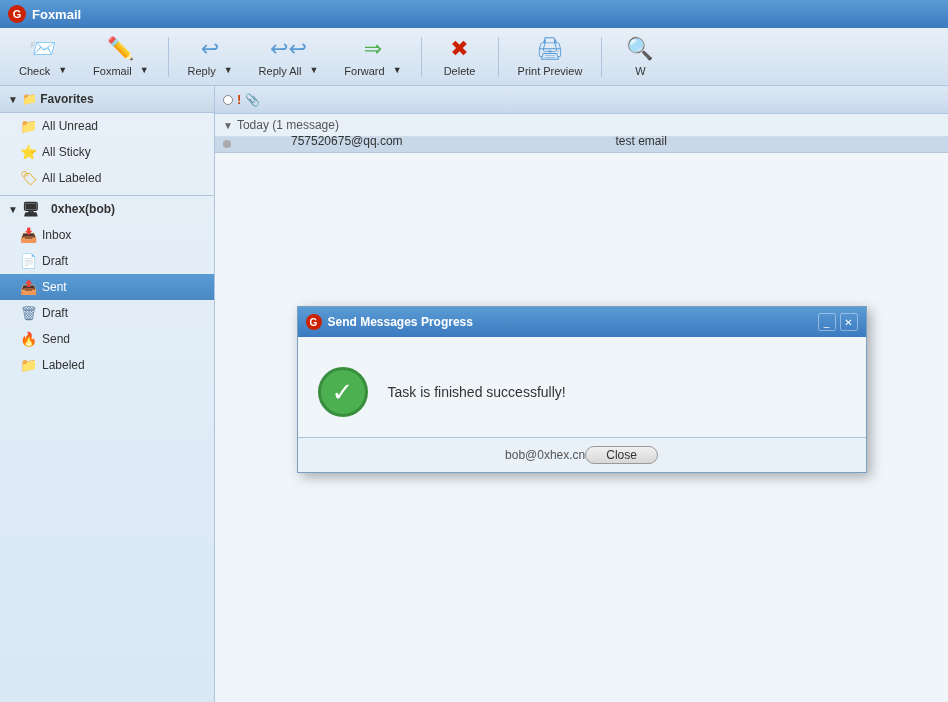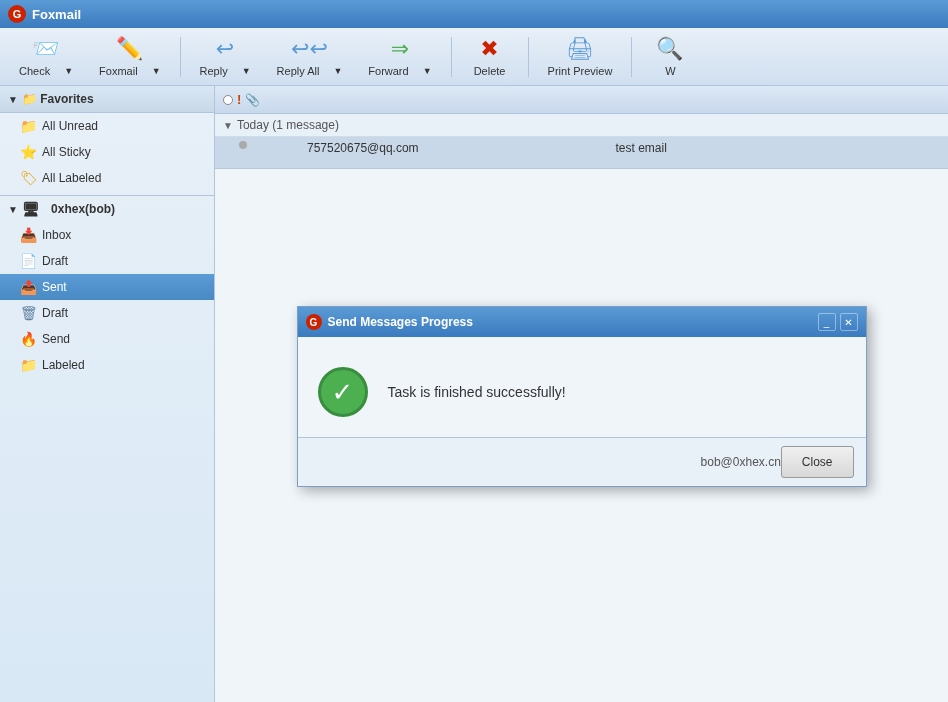--- a/index.html
+++ b/index.html
@@ -42,21 +42,21 @@
       padding: 4px 10px;
       cursor: pointer;
       border: 1px solid transparent;
       border-radius: 3px;
       background: transparent;
       min-width: 60px;
       height: 50px;
       gap: 3px;
     }
     .toolbar-btn .btn-icon { font-size: 22px; }
-    .toolbar-btn .btn-label { font-size: 11px; color: #333; white-space: nowrap; display: flex; align-items: center; gap: 14px; }
+    .toolbar-btn .btn-label { font-size: 11px; color: #333; white-space: nowrap; display: flex; align-items: flex-start; gap: 8px; }
     .toolbar-btn .dropdown-arrow { font-size: 9px; }
     .toolbar-separator { width: 1px; background: #b0c4de; height: 40px; margin: 0 4px; }
 
     
     .main-layout {
       display: flex;
       height: calc(702px - 28px - 58px);
     }
 
     
@@ -136,26 +136,26 @@
       background: #e8f0f8;
       border-bottom: 1px solid #d0dde8;
       font-size: 12px;
       color: #555;
     }
     .date-group-header .arrow { margin-right: 4px; font-size: 10px; color: #666; }
 
     
     .email-row {
       display: flex;
-      align-items: flex-start;
-      padding: 4px 24px;
+      align-items: flex-end;
+      padding: 4px 8px;
       background: #c8d8e8;
       border-bottom: 1px solid #b8c8d8;
       cursor: pointer;
-      height: 32px;
+      height: 16px;
     }
     .email-row .row-indicator { width: 60px; display: flex; align-items: center; gap: 4px; }
     .email-row .row-indicator .dot { width: 8px; height: 8px; border-radius: 50%; background: #aaa; }
     .email-row .row-from { flex: 1; font-size: 12px; color: #333; padding-left: 8px; }
     .email-row .row-subject { flex: 1; font-size: 12px; color: #333; }
 
     
     .dialog-overlay {
       position: absolute;
       top: 0; left: 0; right: 0; bottom: 0;
@@ -226,34 +226,34 @@
       border: 3px solid #388e3c;
     }
     .dialog-message {
       font-size: 14px;
       color: #333;
     }
     .dialog-message strong { font-weight: bold; }
     .dialog-footer {
       display: flex;
       align-items: center;
-      justify-content: flex-end;
+      justify-content: center;
       padding: 8px 12px;
       border-top: 1px solid #b0c4de;
       background: #e8f0f8;
     }
     .dialog-account {
       font-size: 12px;
       color: #555;
     }
     .dialog-close-btn {
-      padding: 8px 20px;
+      padding: 1px 20px;
       background: linear-gradient(to bottom, #f0f0f0, #d8d8d8);
       border: 1px solid #999;
-      border-radius: 3px;
+      border-radius: 11px;
       cursor: pointer;
       font-size: 12px;
       color: #333;
     }
     .icon-folder { color: #e8a000; }
     .icon-star { color: #e8b000; }
     .icon-tag { color: #e8a000; }
     .icon-inbox { color: #4a8abf; }
     .icon-draft { color: #e8a000; }
     .icon-trash { color: #6080a0; }

